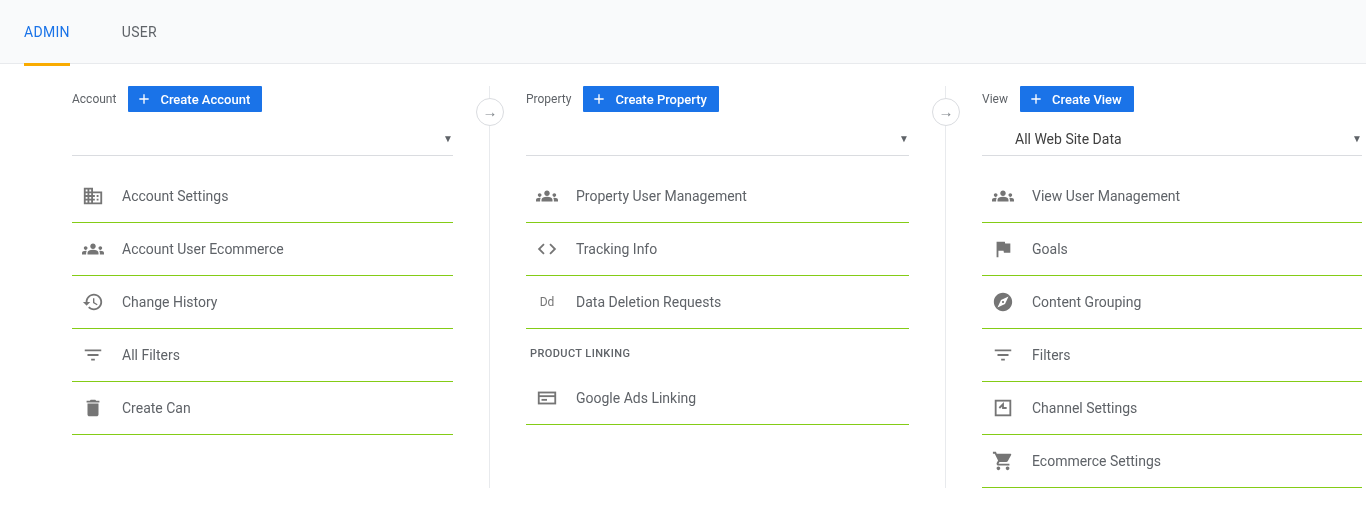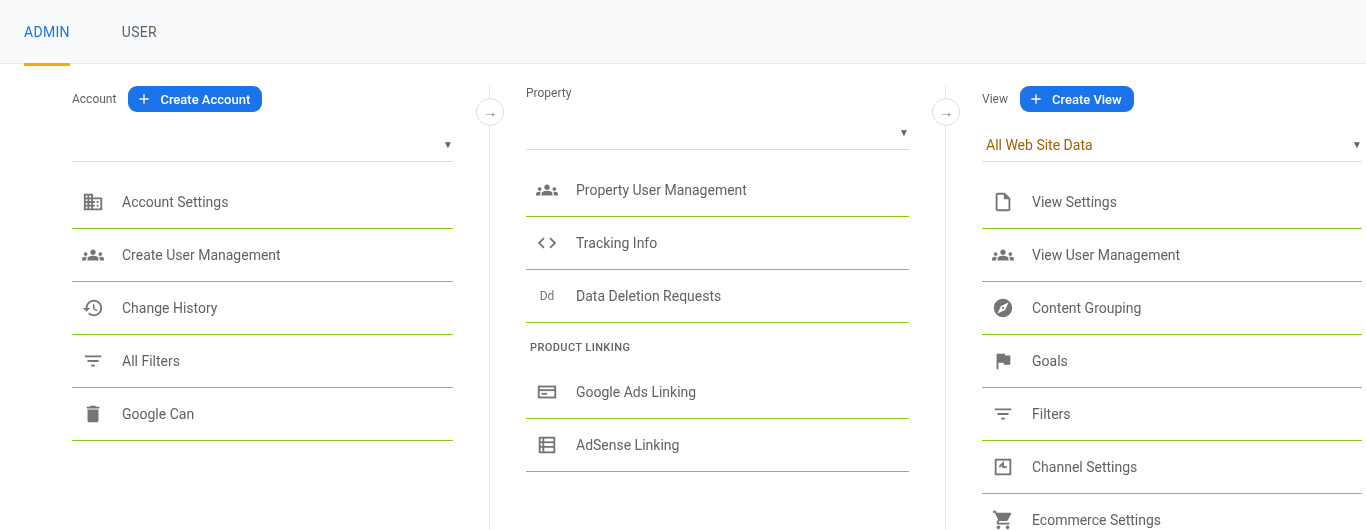--- a/index.html
+++ b/index.html
@@ -55,36 +55,36 @@
       position: relative;
       padding: 0 0 0 0;
     }
     .column.col1 { width: 490px; padding-left: 72px; padding-right: 36px; border-right: 1px solid #e8eaed;}
     .column.col2 { width: 456px; padding-left: 36px; padding-right: 36px; border-right: 1px solid #e8eaed;}
     .column.col3 { width: 418px; padding-left: 36px; padding-right: 2px;}
     .col-header {
       display: flex;
       align-items: center;
       gap: 12px;
-      margin-bottom: 16px;
+      margin-bottom: 10px;
     }
     .col-label {
       font-size: 12px;
       color: #5f6368;
     }
     .create-btn {
       display: inline-flex;
       align-items: center;
       gap: 8px;
       background: #1a73e8;
       color: #fff;
       font-size: 13px;
       font-weight: 500;
       padding: 5px 12px 5px 8px;
-      border-radius: 9px;
+      border-radius: 1px;
       border: none;
       cursor: pointer;
     }
     .create-btn .plus-icon {
       width: 16px;
       height: 16px;
     }
     .dropdown {
       border: none;
       border-bottom: 1px solid #dadce0;
@@ -145,21 +145,22 @@
       align-items: center;
       justify-content: center;
       color: #80868b;
       cursor: pointer;
       font-size: 15px;
       z-index: 10;
     }
     .nav-circle.pos1 { left: 476px; }
     .nav-circle.pos2 { left: 932px; }
     .dd-text {
-      color: #a16207;
+      color: #404040;
+      margin-left: 29px;
     }
     .dd-icon-label { font-size:12px; font-weight:400; color:#757575; }
   </style>
 </head>
 <body>
 
 <div class="top-tabs">
   <div class="top-tab active">ADMIN</div>
   <div class="top-tab">USER</div>
 </div>
@@ -190,21 +191,21 @@
           </svg>
       </span>
       <span class="row-label">Account Settings</span>
     </div>
     <div class="list-row">
       <span class="row-icon">
         <svg viewBox="0 0 24 24" width="22" height="22" fill="#757575">
             <path d="M12 12.75c1.63 0 3.07.39 4.24.9 1.08.48 1.76 1.56 1.76 2.73V18H6v-1.61c0-1.18.68-2.26 1.76-2.73 1.17-.52 2.61-.91 4.24-.91zM4 13c1.1 0 2-.9 2-2s-.9-2-2-2-2 .9-2 2 .9 2 2 2zm1.13 1.1c-.37-.06-.74-.1-1.13-.1-.99 0-1.93.21-2.78.58C.48 14.9 0 15.62 0 16.43V18h4.5v-1.61c0-.83.23-1.61.63-2.29zM20 13c1.1 0 2-.9 2-2s-.9-2-2-2-2 .9-2 2 .9 2 2 2zm4 3.43c0-.81-.48-1.53-1.22-1.85-.85-.37-1.79-.58-2.78-.58-.39 0-.76.04-1.13.1.4.68.63 1.46.63 2.29V18H24v-1.57zM12 6c1.66 0 3 1.34 3 3s-1.34 3-3 3-3-1.34-3-3 1.34-3 3-3z"></path>
           </svg>
       </span>
-      <span class="row-label">Create User Management</span>
+      <span class="row-label">Account User Ecommerce</span>
     </div>
     <div class="list-row">
       <span class="row-icon">
         <svg viewBox="0 0 24 24" width="22" height="22" fill="#757575">
             <path d="M13 3c-4.97 0-9 4.03-9 9H1l3.89 3.89.07.14L9 12H6c0-3.87 3.13-7 7-7s7 3.13 7 7-3.13 7-7 7c-1.93 0-3.68-.79-4.94-2.06l-1.42 1.42C8.27 19.99 10.51 21 13 21c4.97 0 9-4.03 9-9s-4.03-9-9-9zm-1 5v5l4.28 2.54.72-1.21-3.5-2.08V8H12z"></path>
           </svg>
       </span>
       <span class="row-label">Change History</span>
     </div>
     <div class="list-row">
@@ -214,31 +215,39 @@
           </svg>
       </span>
       <span class="row-label">All Filters</span>
     </div>
     <div class="list-row">
       <span class="row-icon">
         <svg viewBox="0 0 24 24" width="22" height="22" fill="#757575">
             <path d="M6 19c0 1.1.9 2 2 2h8c1.1 0 2-.9 2-2V7H6v12zM19 4h-3.5l-1-1h-5l-1 1H5v2h14V4z"></path>
           </svg>
       </span>
-      <span class="row-label">Google Can</span>
+      <span class="row-label">Create Can</span>
     </div>
   </div>
 
   <div class="nav-circle pos1">
     <span>→</span>
   </div>
 
   <div class="column col2">
     <div class="col-header">
       <span class="col-label">Property</span>
+      <button class="create-btn">
+        <span class="plus-icon">
+          <svg viewBox="0 0 24 24" width="16" height="16" fill="#fff">
+              <path d="M19 13h-6v6h-2v-6H5v-2h6V5h2v6h6v2z"></path>
+            </svg>
+        </span>
+        <span>Create Property</span>
+      </button>
     </div>
     <div class="dropdown">
       <span class="dd-text"></span>
       <span class="arrow">▼</span>
     </div>
 
     <div class="list-row">
       <span class="row-icon">
         <svg viewBox="0 0 24 24" width="22" height="22" fill="#757575">
             <path d="M12 12.75c1.63 0 3.07.39 4.24.9 1.08.48 1.76 1.56 1.76 2.73V18H6v-1.61c0-1.18.68-2.26 1.76-2.73 1.17-.52 2.61-.91 4.24-.91zM4 13c1.1 0 2-.9 2-2s-.9-2-2-2-2 .9-2 2 .9 2 2 2zm1.13 1.1c-.37-.06-.74-.1-1.13-.1-.99 0-1.93.21-2.78.58C.48 14.9 0 15.62 0 16.43V18h4.5v-1.61c0-.83.23-1.61.63-2.29zM20 13c1.1 0 2-.9 2-2s-.9-2-2-2-2 .9-2 2 .9 2 2 2zm4 3.43c0-.81-.48-1.53-1.22-1.85-.85-.37-1.79-.58-2.78-.58-.39 0-.76.04-1.13.1.4.68.63 1.46.63 2.29V18H24v-1.57zM12 6c1.66 0 3 1.34 3 3s-1.34 3-3 3-3-1.34-3-3 1.34-3 3-3z"></path>
@@ -261,31 +270,20 @@
     <div class="list-section-header">PRODUCT LINKING</div>
     <div class="list-row">
       <span class="row-icon">
         <svg viewBox="0 0 24 24" width="22" height="22" fill="none" stroke="#757575" stroke-width="2">
             <rect x="3" y="6" width="18" height="12"></rect>
             <line x1="3" y1="10" x2="21" y2="10"></line>
             <line x1="6" y1="14" x2="12" y2="14"></line>
           </svg>
       </span>
       <span class="row-label">Google Ads Linking</span>
-    </div>
-    <div class="list-row">
-      <span class="row-icon">
-        <svg viewBox="0 0 24 24" width="22" height="22" fill="none" stroke="#757575" stroke-width="2">
-            <rect x="4" y="4" width="16" height="16"></rect>
-            <line x1="8" y1="4" x2="8" y2="20"></line>
-            <line x1="4" y1="9" x2="20" y2="9"></line>
-            <line x1="4" y1="14" x2="20" y2="14"></line>
-          </svg>
-      </span>
-      <span class="row-label">AdSense Linking</span>
     </div>
 
   </div>
 
   <div class="nav-circle pos2">
     <span>→</span>
   </div>
 
   <div class="column col3">
     <div class="col-header">
@@ -300,48 +298,40 @@
       </button>
     </div>
     <div class="dropdown">
       <span class="dd-text">All Web Site Data</span>
       <span class="arrow">▼</span>
     </div>
 
     <div class="list-row">
       <span class="row-icon">
         <svg viewBox="0 0 24 24" width="22" height="22" fill="#757575">
-            <path d="M14 2H6c-1.1 0-2 .9-2 2v16c0 1.1.9 2 2 2h12c1.1 0 2-.9 2-2V8l-6-6zM6 20V4h7v5h5v11H6z"></path>
-          </svg>
-      </span>
-      <span class="row-label">View Settings</span>
-    </div>
-    <div class="list-row">
-      <span class="row-icon">
-        <svg viewBox="0 0 24 24" width="22" height="22" fill="#757575">
             <path d="M12 12.75c1.63 0 3.07.39 4.24.9 1.08.48 1.76 1.56 1.76 2.73V18H6v-1.61c0-1.18.68-2.26 1.76-2.73 1.17-.52 2.61-.91 4.24-.91zM4 13c1.1 0 2-.9 2-2s-.9-2-2-2-2 .9-2 2 .9 2 2 2zm1.13 1.1c-.37-.06-.74-.1-1.13-.1-.99 0-1.93.21-2.78.58C.48 14.9 0 15.62 0 16.43V18h4.5v-1.61c0-.83.23-1.61.63-2.29zM20 13c1.1 0 2-.9 2-2s-.9-2-2-2-2 .9-2 2 .9 2 2 2zm4 3.43c0-.81-.48-1.53-1.22-1.85-.85-.37-1.79-.58-2.78-.58-.39 0-.76.04-1.13.1.4.68.63 1.46.63 2.29V18H24v-1.57zM12 6c1.66 0 3 1.34 3 3s-1.34 3-3 3-3-1.34-3-3 1.34-3 3-3z"></path>
           </svg>
       </span>
       <span class="row-label">View User Management</span>
     </div>
     <div class="list-row">
       <span class="row-icon">
         <svg viewBox="0 0 24 24" width="22" height="22" fill="#757575">
+            <path d="M14.4 6L14 4H5v17h2v-7h5.6l.4 2h7V6z"></path>
+          </svg>
+      </span>
+      <span class="row-label">Goals</span>
+    </div>
+    <div class="list-row">
+      <span class="row-icon">
+        <svg viewBox="0 0 24 24" width="22" height="22" fill="#757575">
             <path d="M12 10.9c-.61 0-1.1.49-1.1 1.1s.49 1.1 1.1 1.1 1.1-.49 1.1-1.1-.49-1.1-1.1-1.1zM12 2C6.48 2 2 6.48 2 12s4.48 10 10 10 10-4.48 10-10S17.52 2 12 2zm2.19 12.19L6 18l3.81-8.19L18 6l-3.81 8.19z"></path>
           </svg>
       </span>
       <span class="row-label">Content Grouping</span>
-    </div>
-    <div class="list-row">
-      <span class="row-icon">
-        <svg viewBox="0 0 24 24" width="22" height="22" fill="#757575">
-            <path d="M14.4 6L14 4H5v17h2v-7h5.6l.4 2h7V6z"></path>
-          </svg>
-      </span>
-      <span class="row-label">Goals</span>
     </div>
     <div class="list-row">
       <span class="row-icon">
         <svg viewBox="0 0 24 24" width="22" height="22" fill="#757575">
             <path d="M10 18h4v-2h-4v2zM3 6v2h18V6H3zm3 7h12v-2H6v2z"></path>
           </svg>
       </span>
       <span class="row-label">Filters</span>
     </div>
     <div class="list-row">

